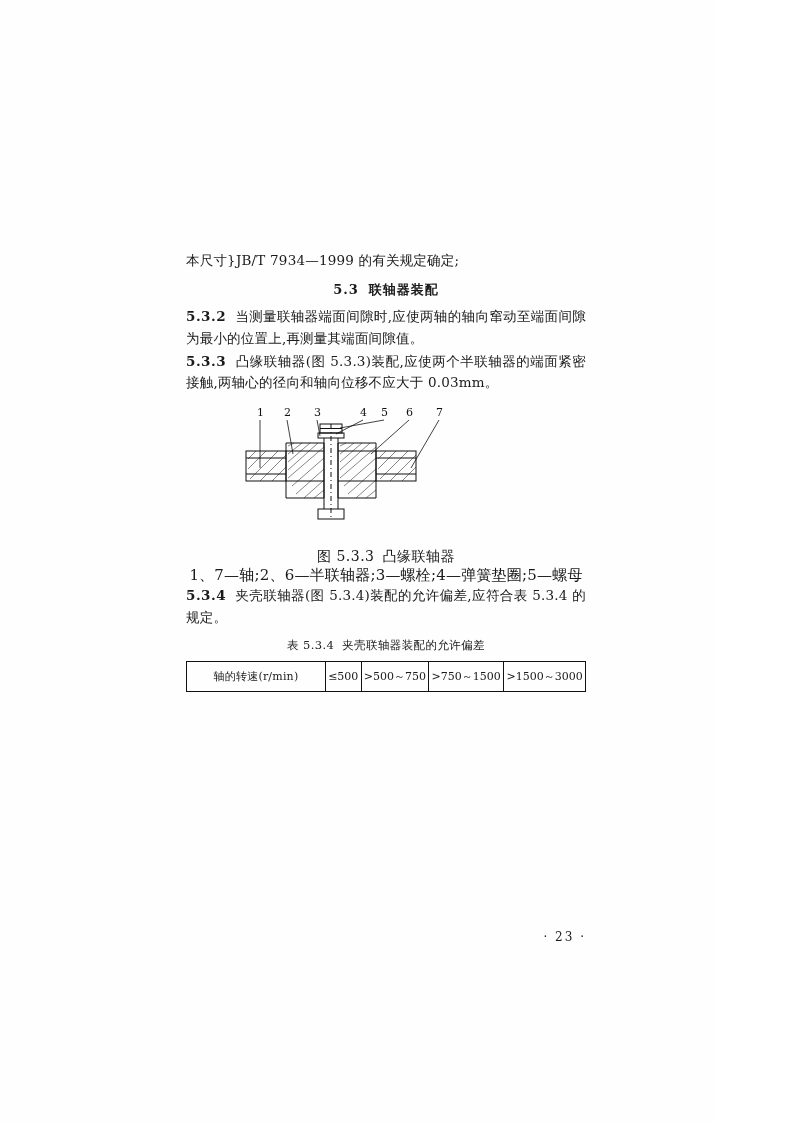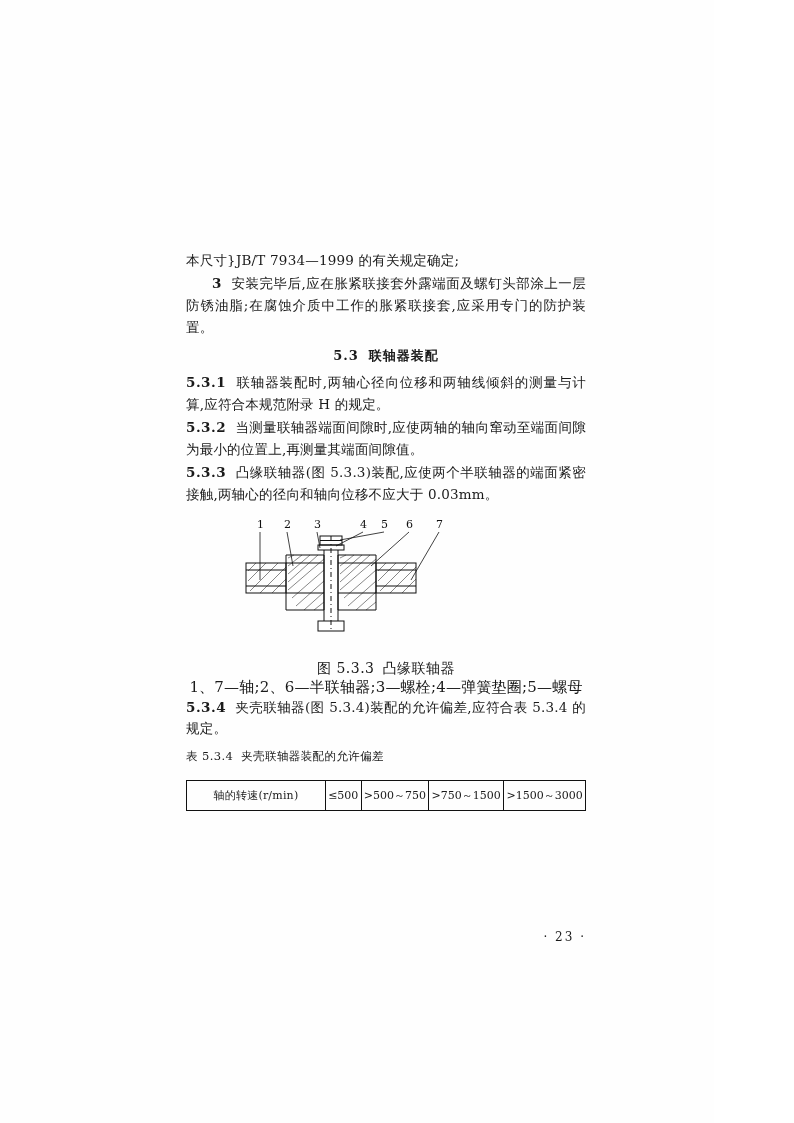--- a/index.html
+++ b/index.html
@@ -63,29 +63,30 @@
     letter-spacing: 0.5px;
   }
   .figure-caption .cap-num { margin-right: 8px; }
   .figure-legend {
     font-size: 15px;
     text-align: center;
     letter-spacing: 0.2px;
   }
   .table-caption {
     font-size: 11.5px;
+    text-align: center;
     margin: 9px 0 4px 0;
     letter-spacing: 0.4px;
   }
   .table-caption .cap-num { margin-right: 8px; }
   table.spec {
     border-collapse: collapse;
     width: 400px;
     font-size: 11px;
-    margin: 16px auto;
+    margin: 8px auto;
   }
   table.spec td {
     border: 1px solid #111;
     text-align: center;
     padding: 7px 2px;
     white-space: nowrap;
   }
   table.spec td.rowhead {
     width: 134px;
     letter-spacing: 0.2px;
@@ -103,27 +104,25 @@
   .txt { font-family: "DejaVu Serif", "Liberation Serif", serif; font-size: 11px; fill: #111; }
 </style>
 </head>
 <body>
 
 <div class="page">
   <div class="content">
 
     <p class="para">本尺寸}JB/T 7934—1999 的有关规定确定;</p>
 
-    <p class="para indent-2"><span class="num-label">3</span>&nbsp;&nbsp;<span>安装完毕后,应在胀紧联接套外露端面及螺钉头部涂上一层防锈油脂;在腐蚀介质中工作的胀紧联接套,应采用专门的防护装置。</span></p>
 
     <div class="section-head">
       <span class="sec-num">5.3</span><span>联轴器装配</span>
     </div>
 
-    <p class="para"><span class="num-label">5.3.1</span>&nbsp;&nbsp;<span>联轴器装配时,两轴心径向位移和两轴线倾斜的测量与计算,应符合本规范附录 H 的规定。</span></p>
 
     <p class="para"><span class="num-label">5.3.2</span>&nbsp;&nbsp;<span>当测量联轴器端面间隙时,应使两轴的轴向窜动至端面间隙为最小的位置上,再测量其端面间隙值。</span></p>
 
     <p class="para"><span class="num-label">5.3.3</span>&nbsp;&nbsp;<span>凸缘联轴器(图 5.3.3)装配,应使两个半联轴器的端面紧密接触,两轴心的径向和轴向位移不应大于 0.03mm。</span></p>
 
     <div class="figure-wrap">
       <svg width="300" height="128" viewBox="0 0 300 128">
 
         <text class="txt" x="21" y="10">1</text>
         <text class="txt" x="48" y="10">2</text>

